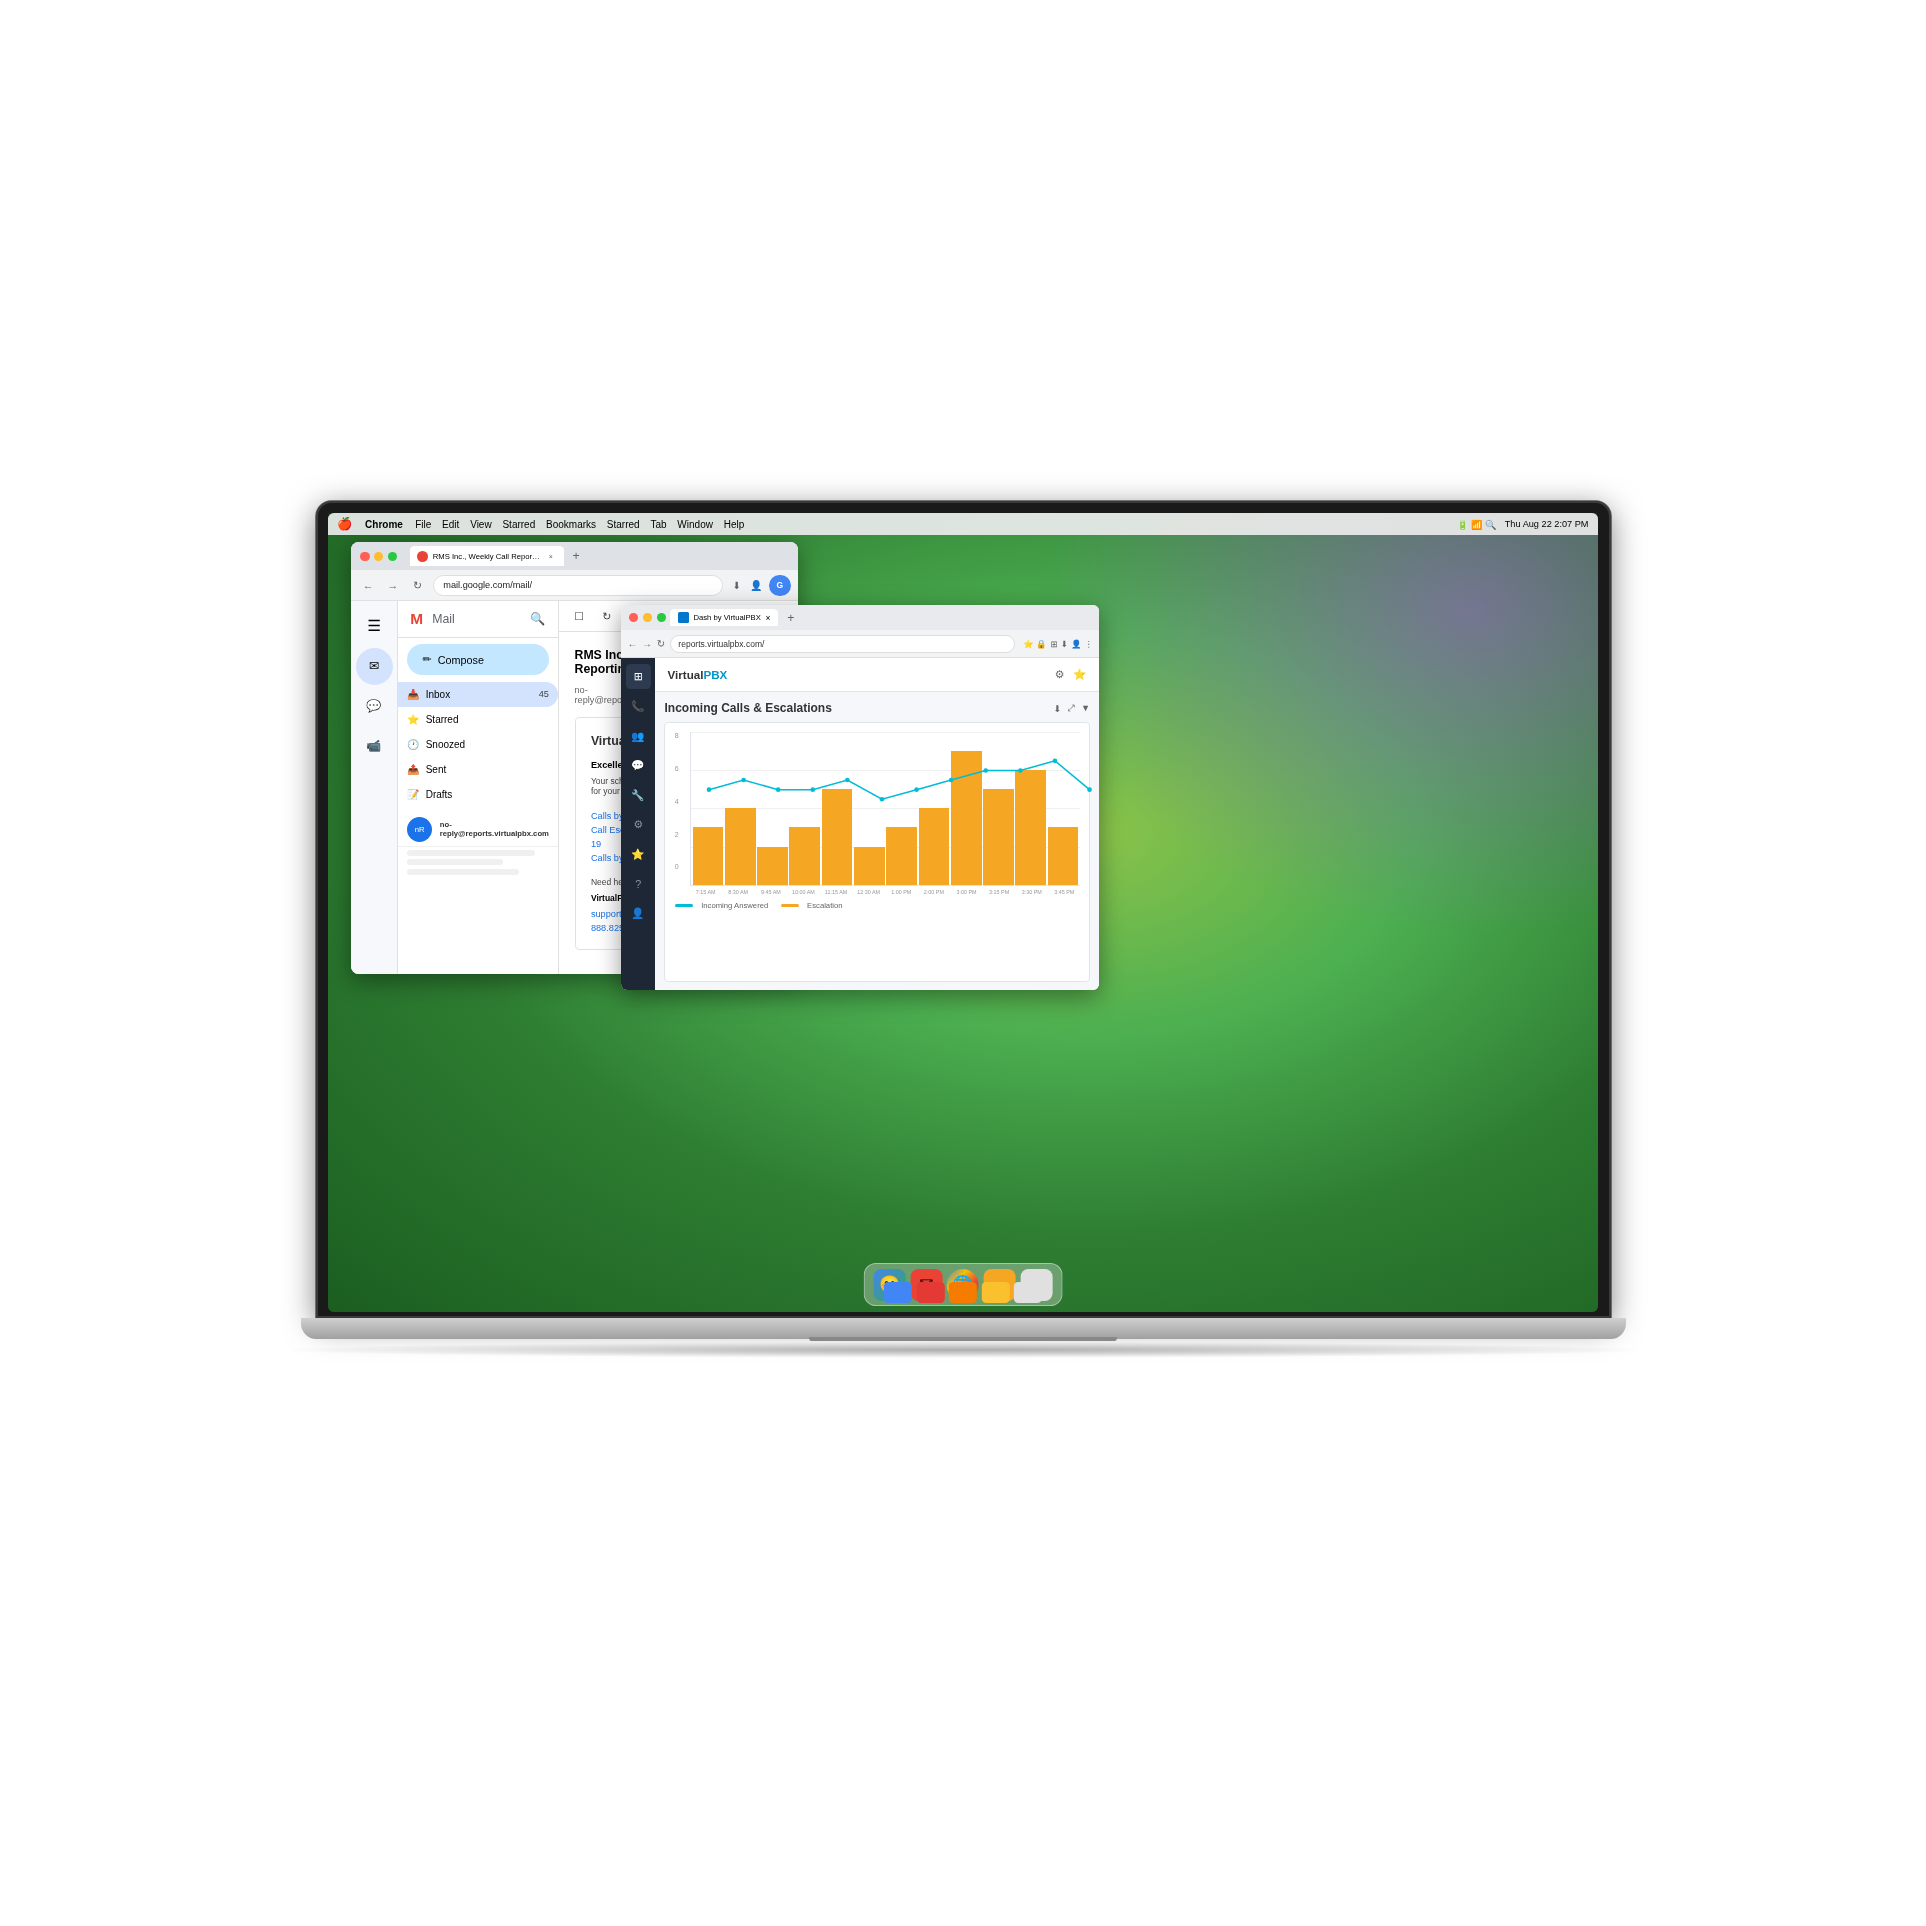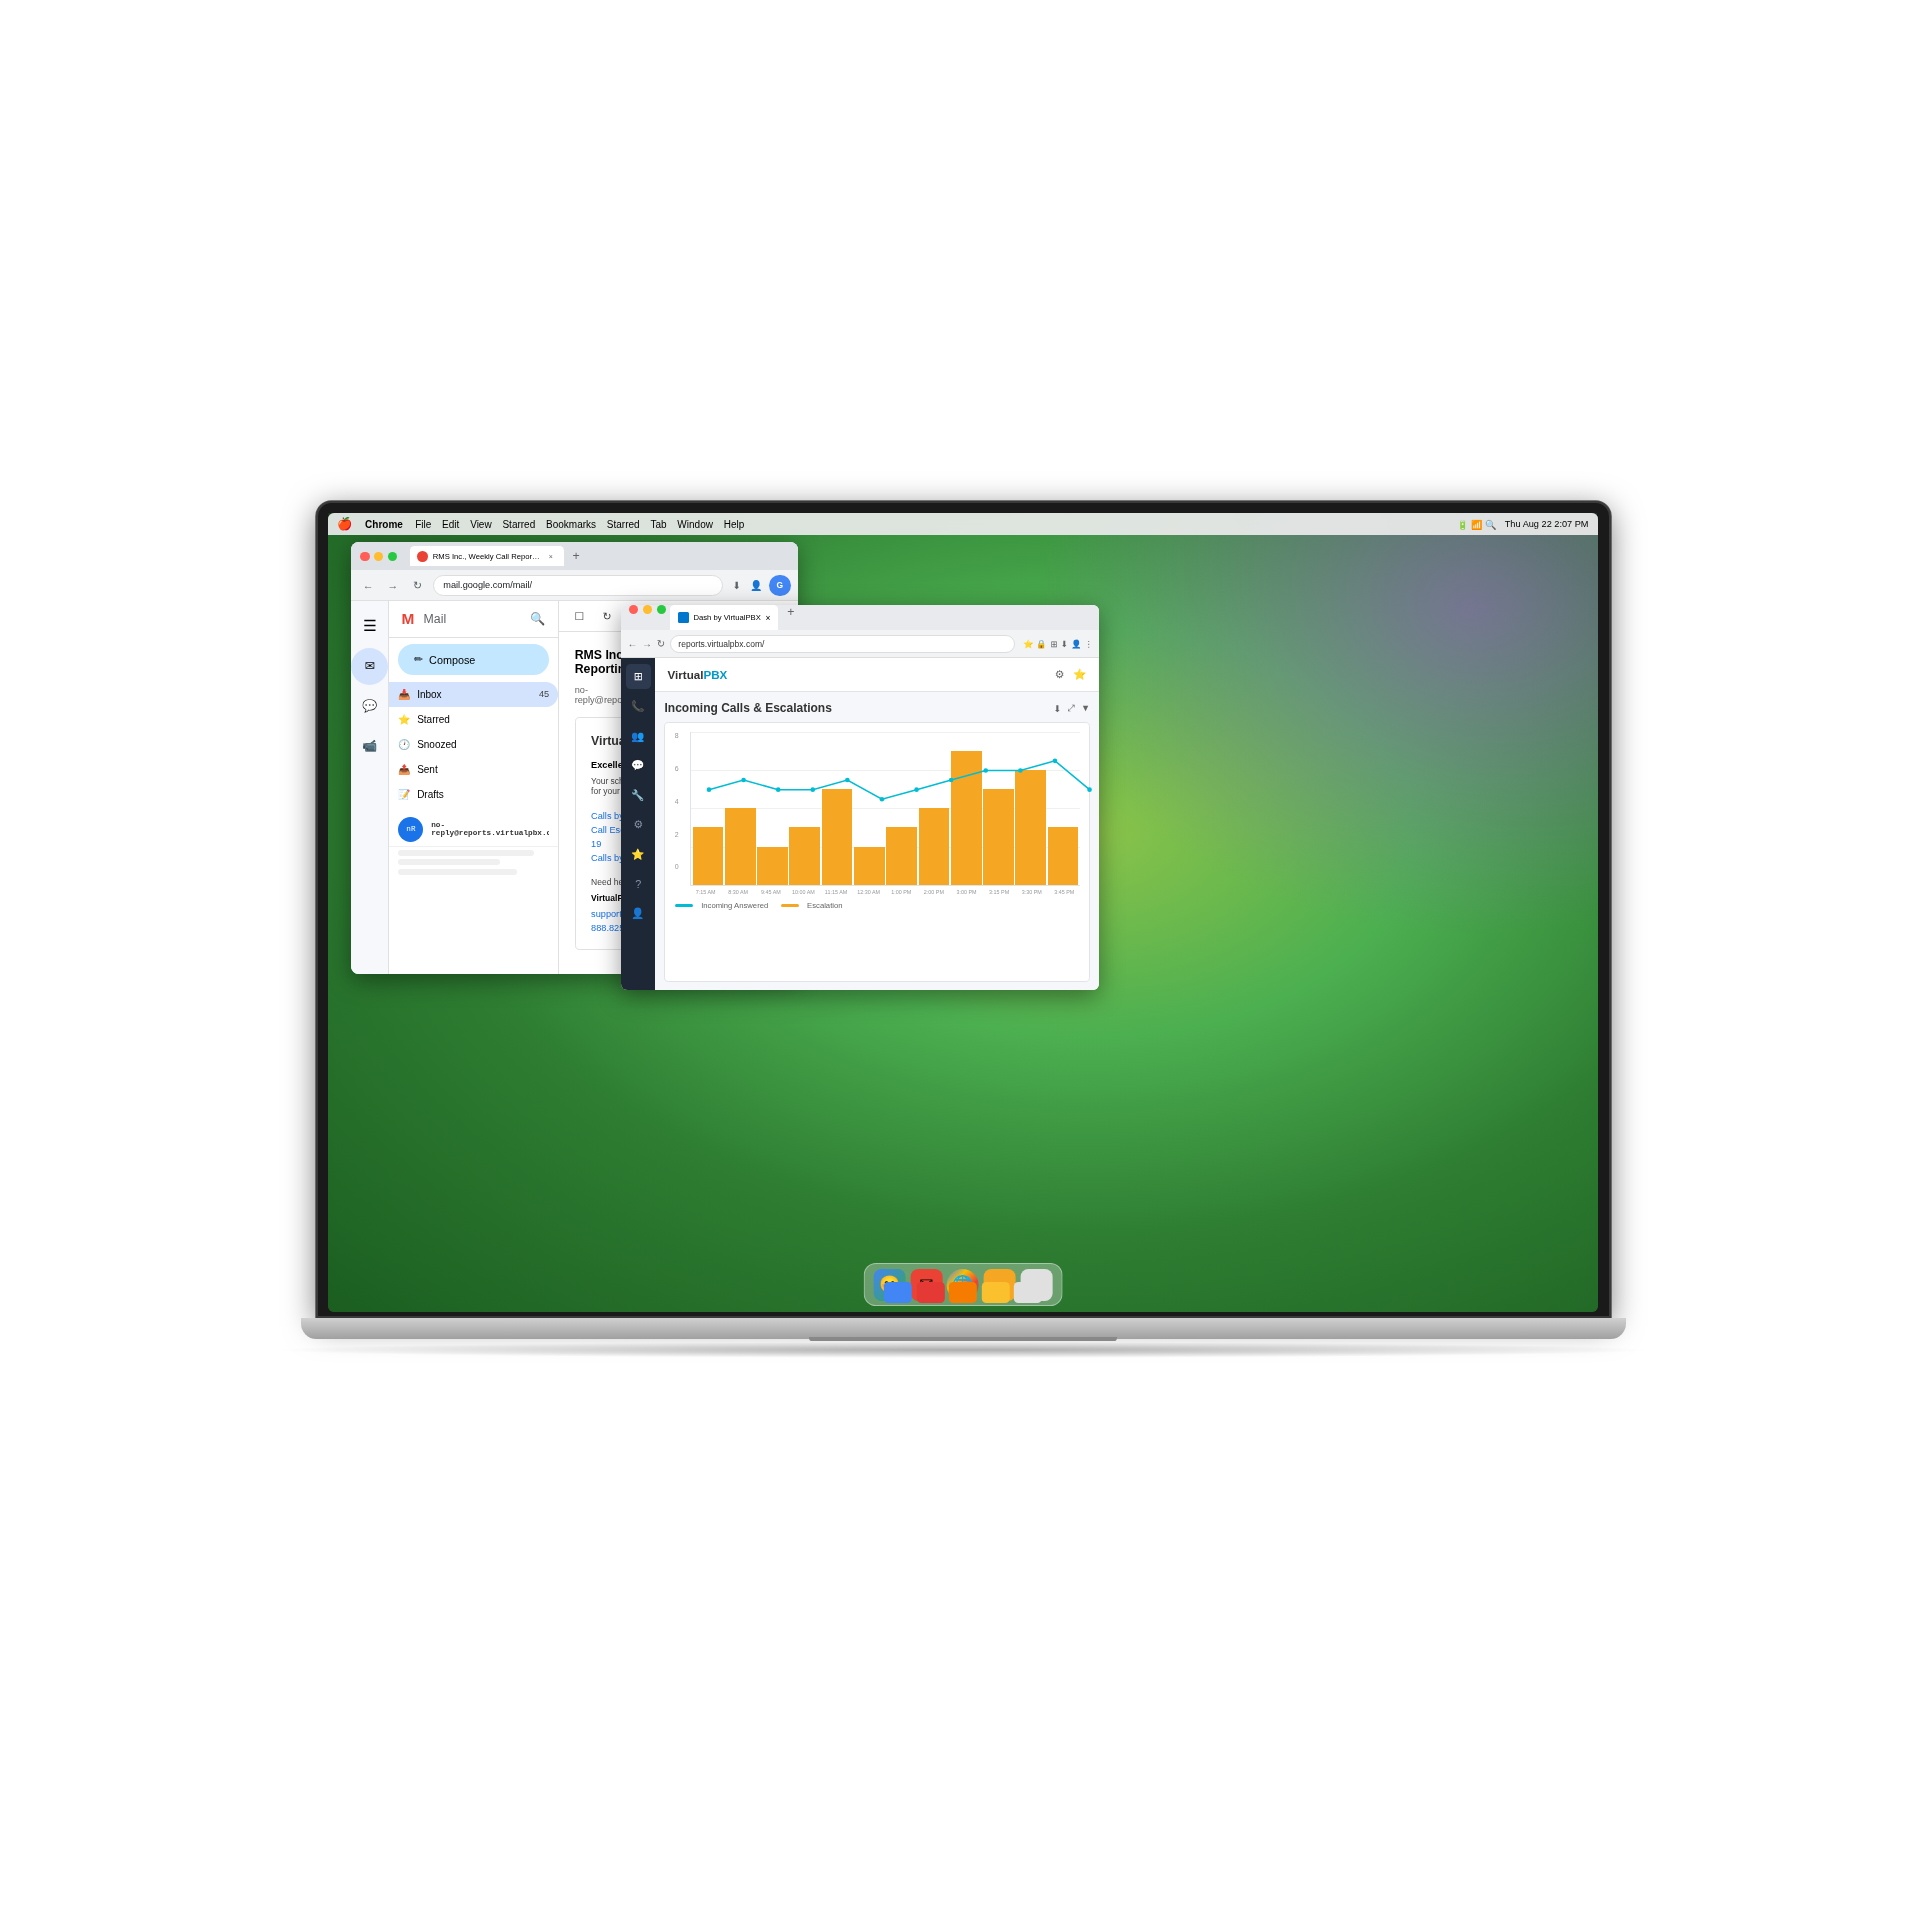--- a/index.html
+++ b/index.html
@@ -366,21 +366,20 @@
 
     .gmail-email-item {
       height: 34px;
       display: flex;
       align-items: center;
       padding: 0 9.2px;
       gap: 7.7px;
       border-bottom: 0.8px solid #f0f0f0;
       cursor: pointer;
       font-size: 10px;
-      font-family: Liberation Mono, monospace;
     }
 
     .gmail-avatar {
       width: 25px;
       height: 25px;
       border-radius: 50%;
       background: #1a73e8;
       color: #fff;
       display: flex;
       align-items: center;
@@ -407,20 +406,21 @@
       border-radius: 6.2px;
       box-shadow: 0 6.2px 25px rgba(0,0,0,0.4);
       overflow: hidden;
       z-index: 20;
     }
 
     .vpbx-titlebar {
       height: 25px;
       background: #e8eaed;
       display: flex;
+      align-items: center;
       padding: 0 7.7px;
       gap: 4.6px;
     }
 
     .vpbx-tab {
       display: flex;
       align-items: center;
       gap: 4.6px;
       background: #fff;
       padding: 3.1px 7.7px;

